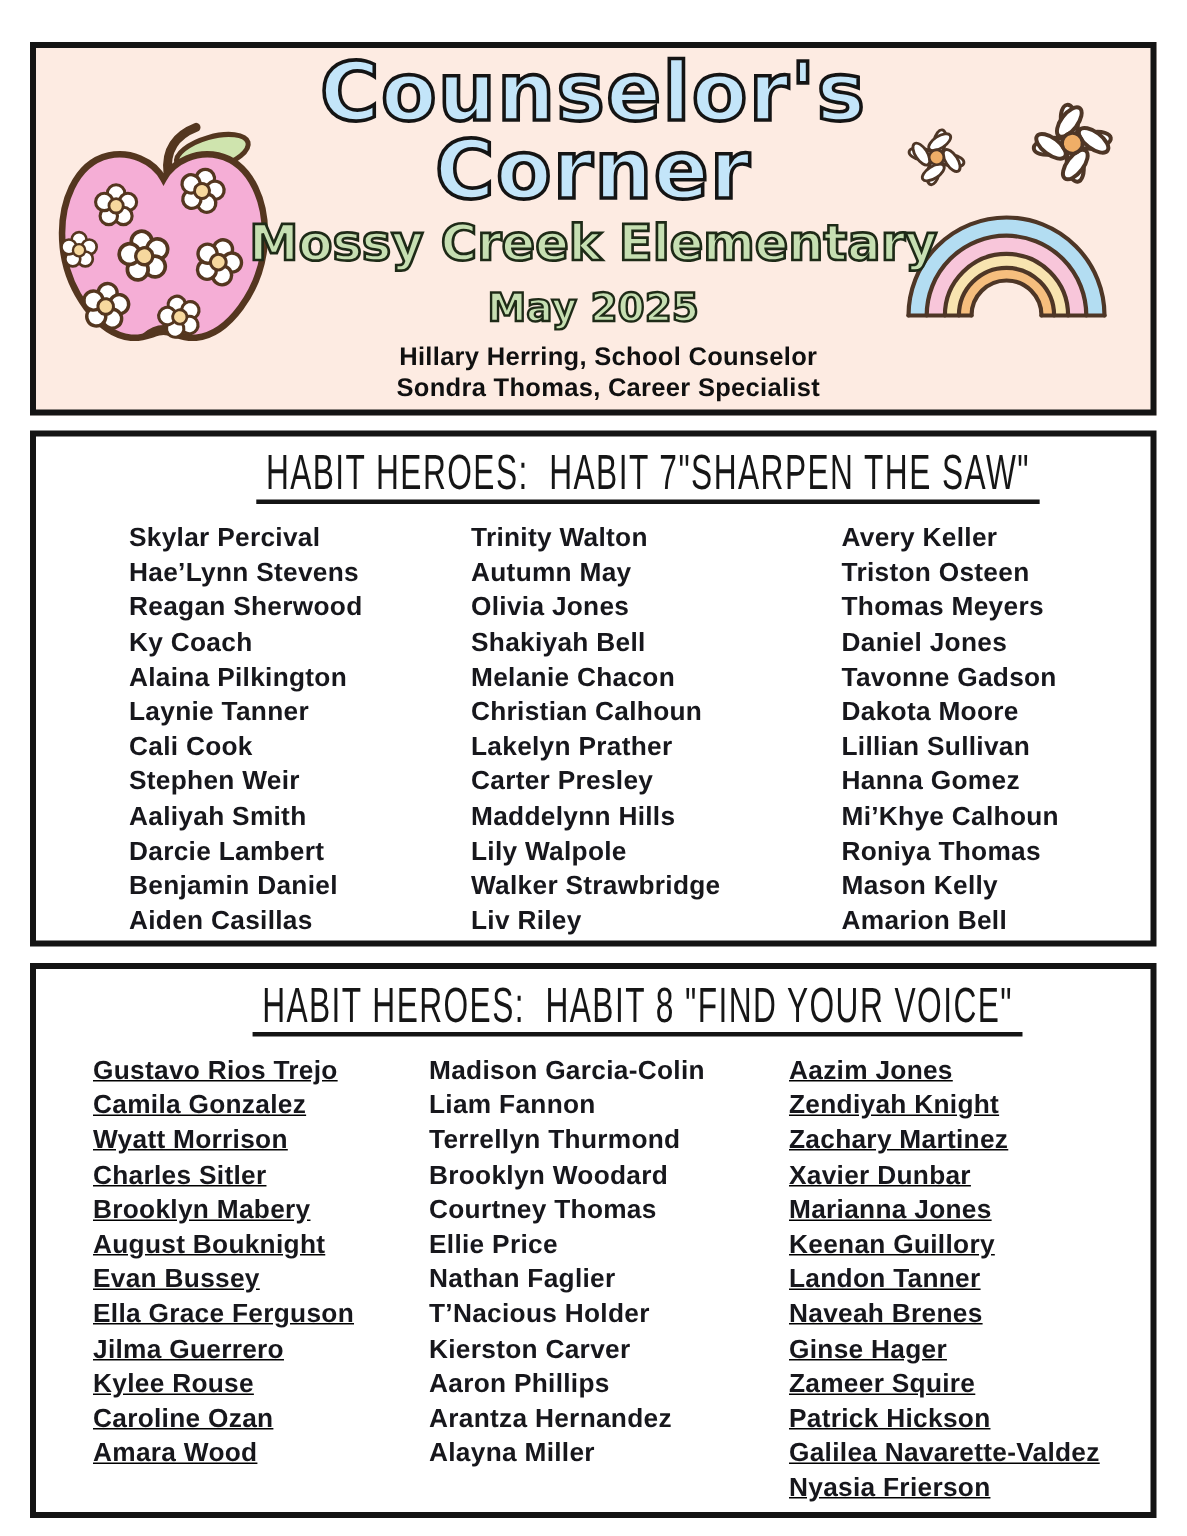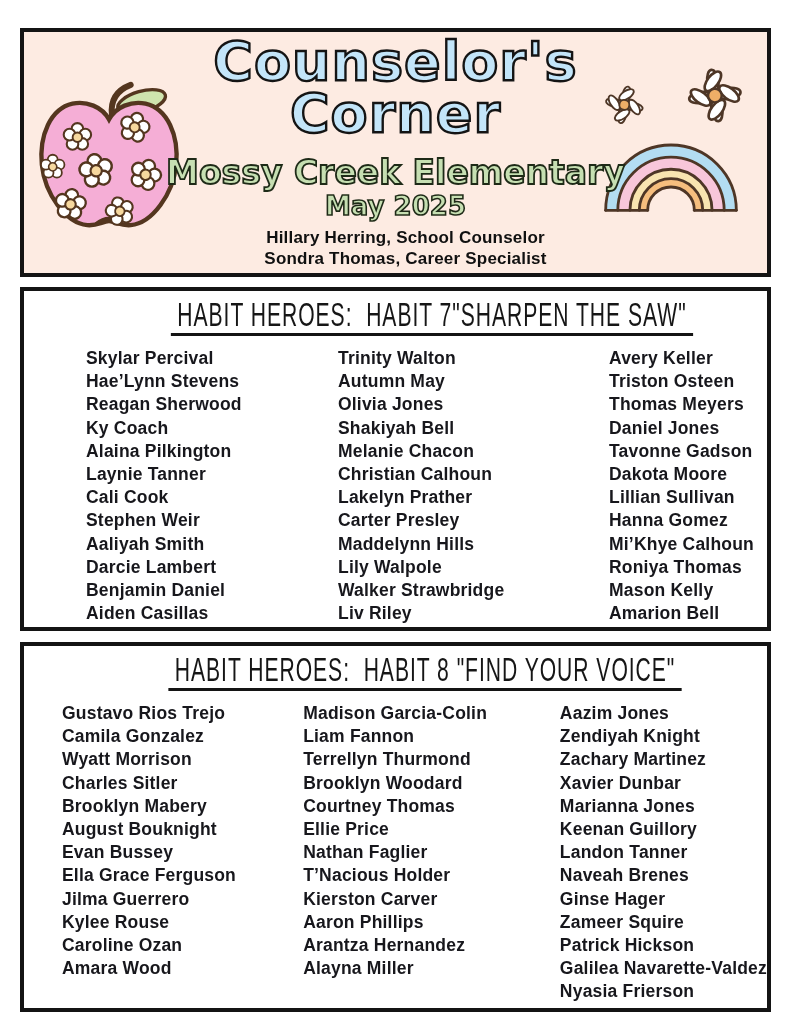--- a/index.html
+++ b/index.html
@@ -31,29 +31,29 @@
     font-weight:700;
     font-size:54px; line-height:52px;
     color:#c3e5f9;
     -webkit-text-stroke:2.4px #141414;
     letter-spacing:1px;
   }
   .school-title {
     font-family:"DejaVu Sans", sans-serif;
     font-weight:700;
     font-size:33px; line-height:37px;
-    margin-top:14px;
+    margin-top:3px;
     color:#c6dfb2;
     -webkit-text-stroke:1.8px #1e2a17;
   }
   .date-title {
     font-family:"DejaVu Sans", sans-serif;
     font-weight:700;
     font-size:26px; line-height:28px;
-    margin-top:1px;
+    margin-top:12px;
     color:#c6dfb2;
     -webkit-text-stroke:1.6px #1e2a17;
   }
   .staff { margin-top:7px;margin-left:20px; }
   .staff-line {
     font:700 17px/21px "Liberation Sans", sans-serif;
     color:#101010;
     letter-spacing:0.2px;
   }
   .apple-art  { position:absolute; left:10px;  top:44px; z-index:1; }
@@ -69,25 +69,25 @@
     transform-origin:center;
     font-family:"Liberation Sans", sans-serif;
     font-weight:400;
     font-size:33px; line-height:34px;
     letter-spacing:1.5px;
     color:#161616;
     border-bottom:3px solid #141414;
     padding:0 10px 1px;
     white-space:pre;
   }
-  .names-row { display:flex; margin-top:13px;gap:24px; }
+  .names-row { display:flex; margin-top:13px; }
   .sec1 .names-row { padding-left:62px; }
   .sec2 .names-row { padding-left:38px; }
   .sec1 .col-1 { width:228px; } .sec1 .col-2 { width:247px; } .sec1 .col-3 { flex:1; }
-  .sec2 .col-1 { width:224px; } .sec2 .col-2 { width:240px; } .sec2 .col-3 { flex:1; }
+  .sec2 .col-1 { width:224px;text-decoration:underline; } .sec2 .col-2 { width:240px; } .sec2 .col-3 { flex:1;text-decoration:underline; }
   .name-item {
     font:700 17.5px/23.2px "Liberation Sans", sans-serif;
     color:#17171c;
     letter-spacing:0.2px;
     white-space:nowrap;
   }
 </style>
 </head>
 <body>
 

